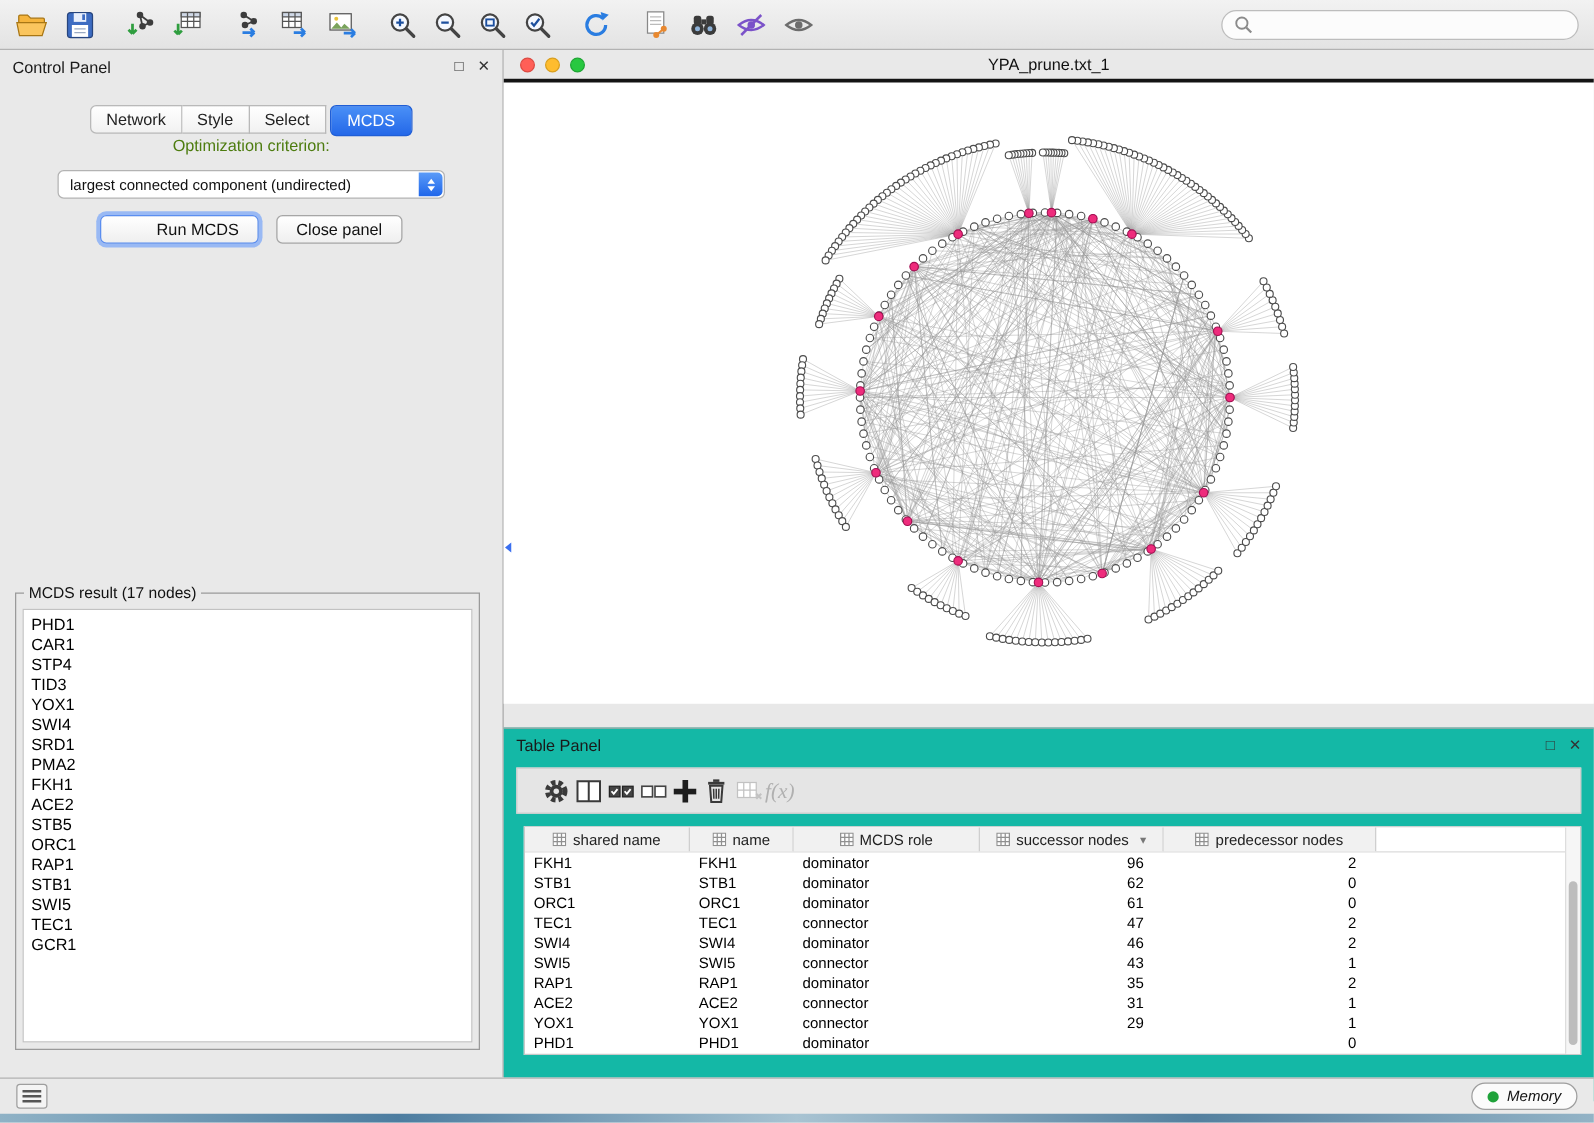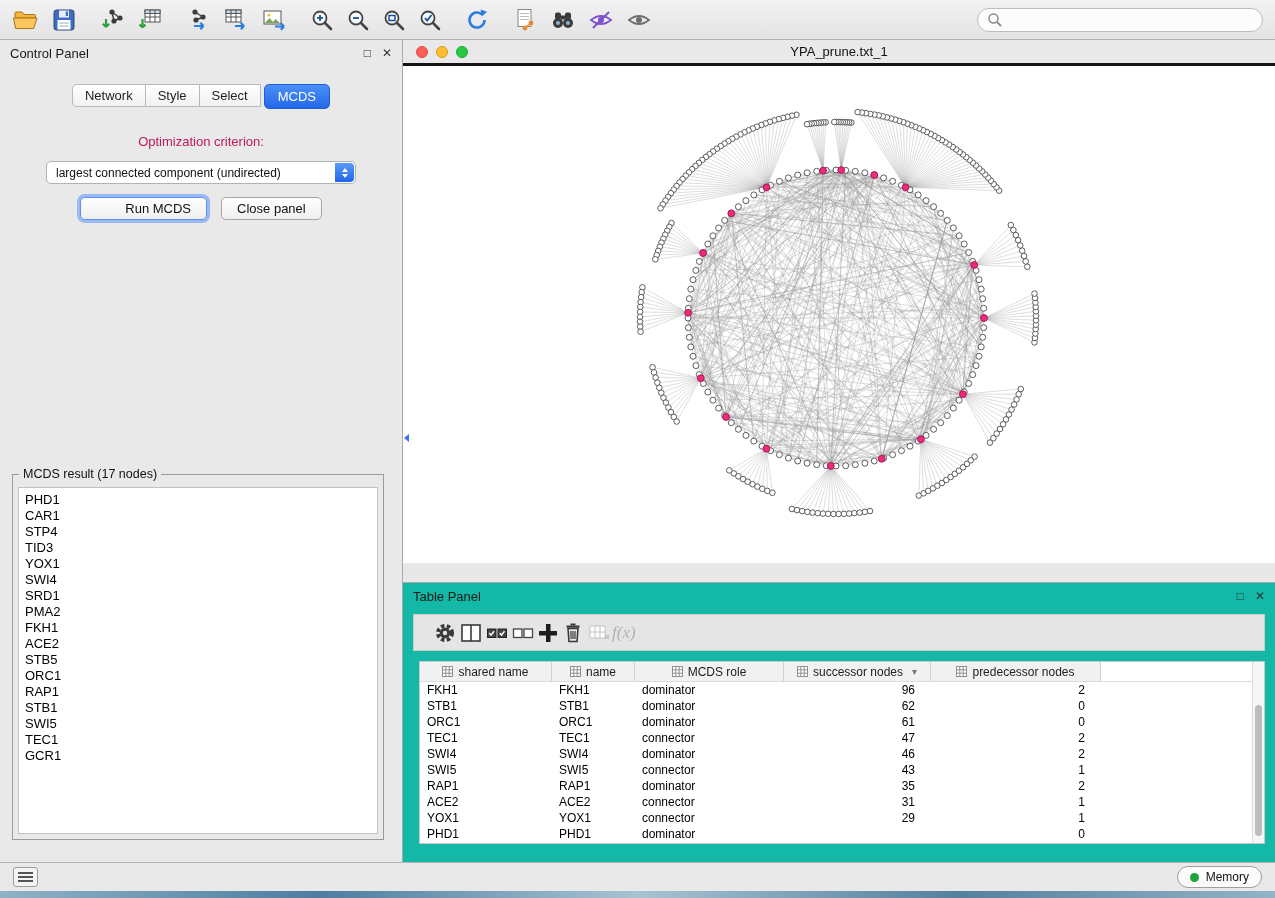--- a/index.html
+++ b/index.html
@@ -15,21 +15,21 @@
 
   
   .control-panel{position:absolute;left:0;top:40px;width:403px;height:822px;background:#e9e9e9;border-right:1px solid #a9a9a9;}
   .panel-header{height:26px;display:flex;align-items:center;padding:0 10px;font-size:13px;color:#1a1a1a;}
   .win-icons{margin-left:auto;display:flex;gap:11px;font-size:12px;color:#333;}
   .win-icons span{cursor:default;line-height:12px;}
   .ctab-row{display:flex;justify-content:center;margin-top:18px;align-items:flex-start;}
   .ctab{font-size:13px;padding:3px 12px;background:linear-gradient(#ffffff,#f1f1f1);border:1px solid #b9b9b9;border-left:none;color:#222;}
   .ctab:first-child{border-left:1px solid #b9b9b9;border-radius:5px 0 0 5px;}
   .ctab.selected{background:linear-gradient(#4a90f7,#2468e8);color:#fff;border:1px solid #1f5ed6;border-radius:5px;margin-left:3px;padding:4px 13px;}
-  .opt-label{text-align:center;font-size:13px;margin-top:25px;color:#be185d;}
+  .opt-label{text-align:center;font-size:13px;color:#4d7c0f;}
   .combo{width:310px;height:23px;margin:12px auto 0;background:#fff;border:1px solid #b3b3b3;border-radius:5px;display:flex;align-items:center;position:relative;font-size:12px;padding-left:9px;color:#111;}
   .stepper{position:absolute;right:1px;top:1px;bottom:1px;width:19px;background:linear-gradient(#5a9bf8,#1f66ea);border-radius:0 4px 4px 0;display:flex;flex-direction:column;align-items:center;justify-content:center;gap:2px;}
   .stepper i{width:0;height:0;border-left:3.5px solid transparent;border-right:3.5px solid transparent;display:block;}
   .stepper .up{border-bottom:4px solid #fff;}
   .stepper .down{border-top:4px solid #fff;}
   .btn-row{display:flex;justify-content:center;gap:14px;margin-top:13px;}
   .btn{font-size:13px;padding:3px 15px;background:linear-gradient(#ffffff,#efefef);border:1px solid #a6a6a6;border-radius:5px;color:#111;cursor:default;}
   .btn.focused{box-shadow:0 0 0 3px rgba(110,160,250,.65);border-color:#5b8ef0;padding-left:44px;}
   .result-box{position:absolute;left:12px;right:18px;top:427px;bottom:22px;border:1px solid #9a9a9a;}
   .result-box legend{font-size:12.5px;padding:0 4px;margin-left:6px;color:#111;}
@@ -66,21 +66,21 @@
   .table-tabs{position:absolute;left:0;right:0;bottom:7px;display:flex;justify-content:center;align-items:center;}
   .ttab{font-size:13px;padding:3px 13px;background:linear-gradient(#ffffff,#f1f1f1);border:1px solid #b6b6b6;border-left:none;color:#111;}
   .ttab:first-child{border-left:1px solid #b6b6b6;}
   .ttab:last-child{border-radius:0 5px 5px 0;}
   .ttab.selected{background:linear-gradient(#4a90f7,#2468e8);color:#fff;border:1px solid #1f5ed6;border-radius:5px;}
 
   
   .statusbar{position:absolute;left:0;top:862px;width:100%;height:29px;background:#e9e9e9;border-top:1px solid #b2b2b2;display:flex;align-items:center;padding:0 13px;}
   .menu-btn{width:25px;height:20px;border:1px solid #9e9e9e;border-radius:3px;background:#f4f4f4;display:flex;flex-direction:column;justify-content:center;gap:2.5px;padding:0 4px;}
   .menu-btn i{height:1.5px;background:#555;display:block;}
-  .memory-btn{margin-left:auto;display:flex;align-items:center;gap:7px;border:1px solid #9e9e9e;border-radius:11px;background:#fbfbfb;padding:3px 12px;font-size:12px;color:#111;}
+  .memory-btn{margin-left:auto;display:flex;align-items:center;gap:7px;border:1px solid #9e9e9e;border-radius:11px;background:#fbfbfb;padding:3px 12px;font-size:12px;color:#111;font-style:italic;}
   .memory-dot{width:9px;height:9px;border-radius:50%;background:#1fa23a;}
   .desktop{position:absolute;left:0;bottom:0;width:100%;height:7px;background:linear-gradient(90deg,#8fb2c6 0%,#4d7da0 25%,#a8c3d2 50%,#54809f 75%,#93b3c6 100%);}
 </style>
 </head>
 <body>
 
 <div class="toolbar">
   <div class="tb-group">
     <svg width="27" height="25" viewBox="0 0 27 25">
       <path d="M3 9 V6 Q3 5 4 5 H10 L12.5 7.5 H22.5 Q23.5 7.5 23.5 8.5 V11 H3 Z" fill="#f5b43c" stroke="#a87614"></path>

